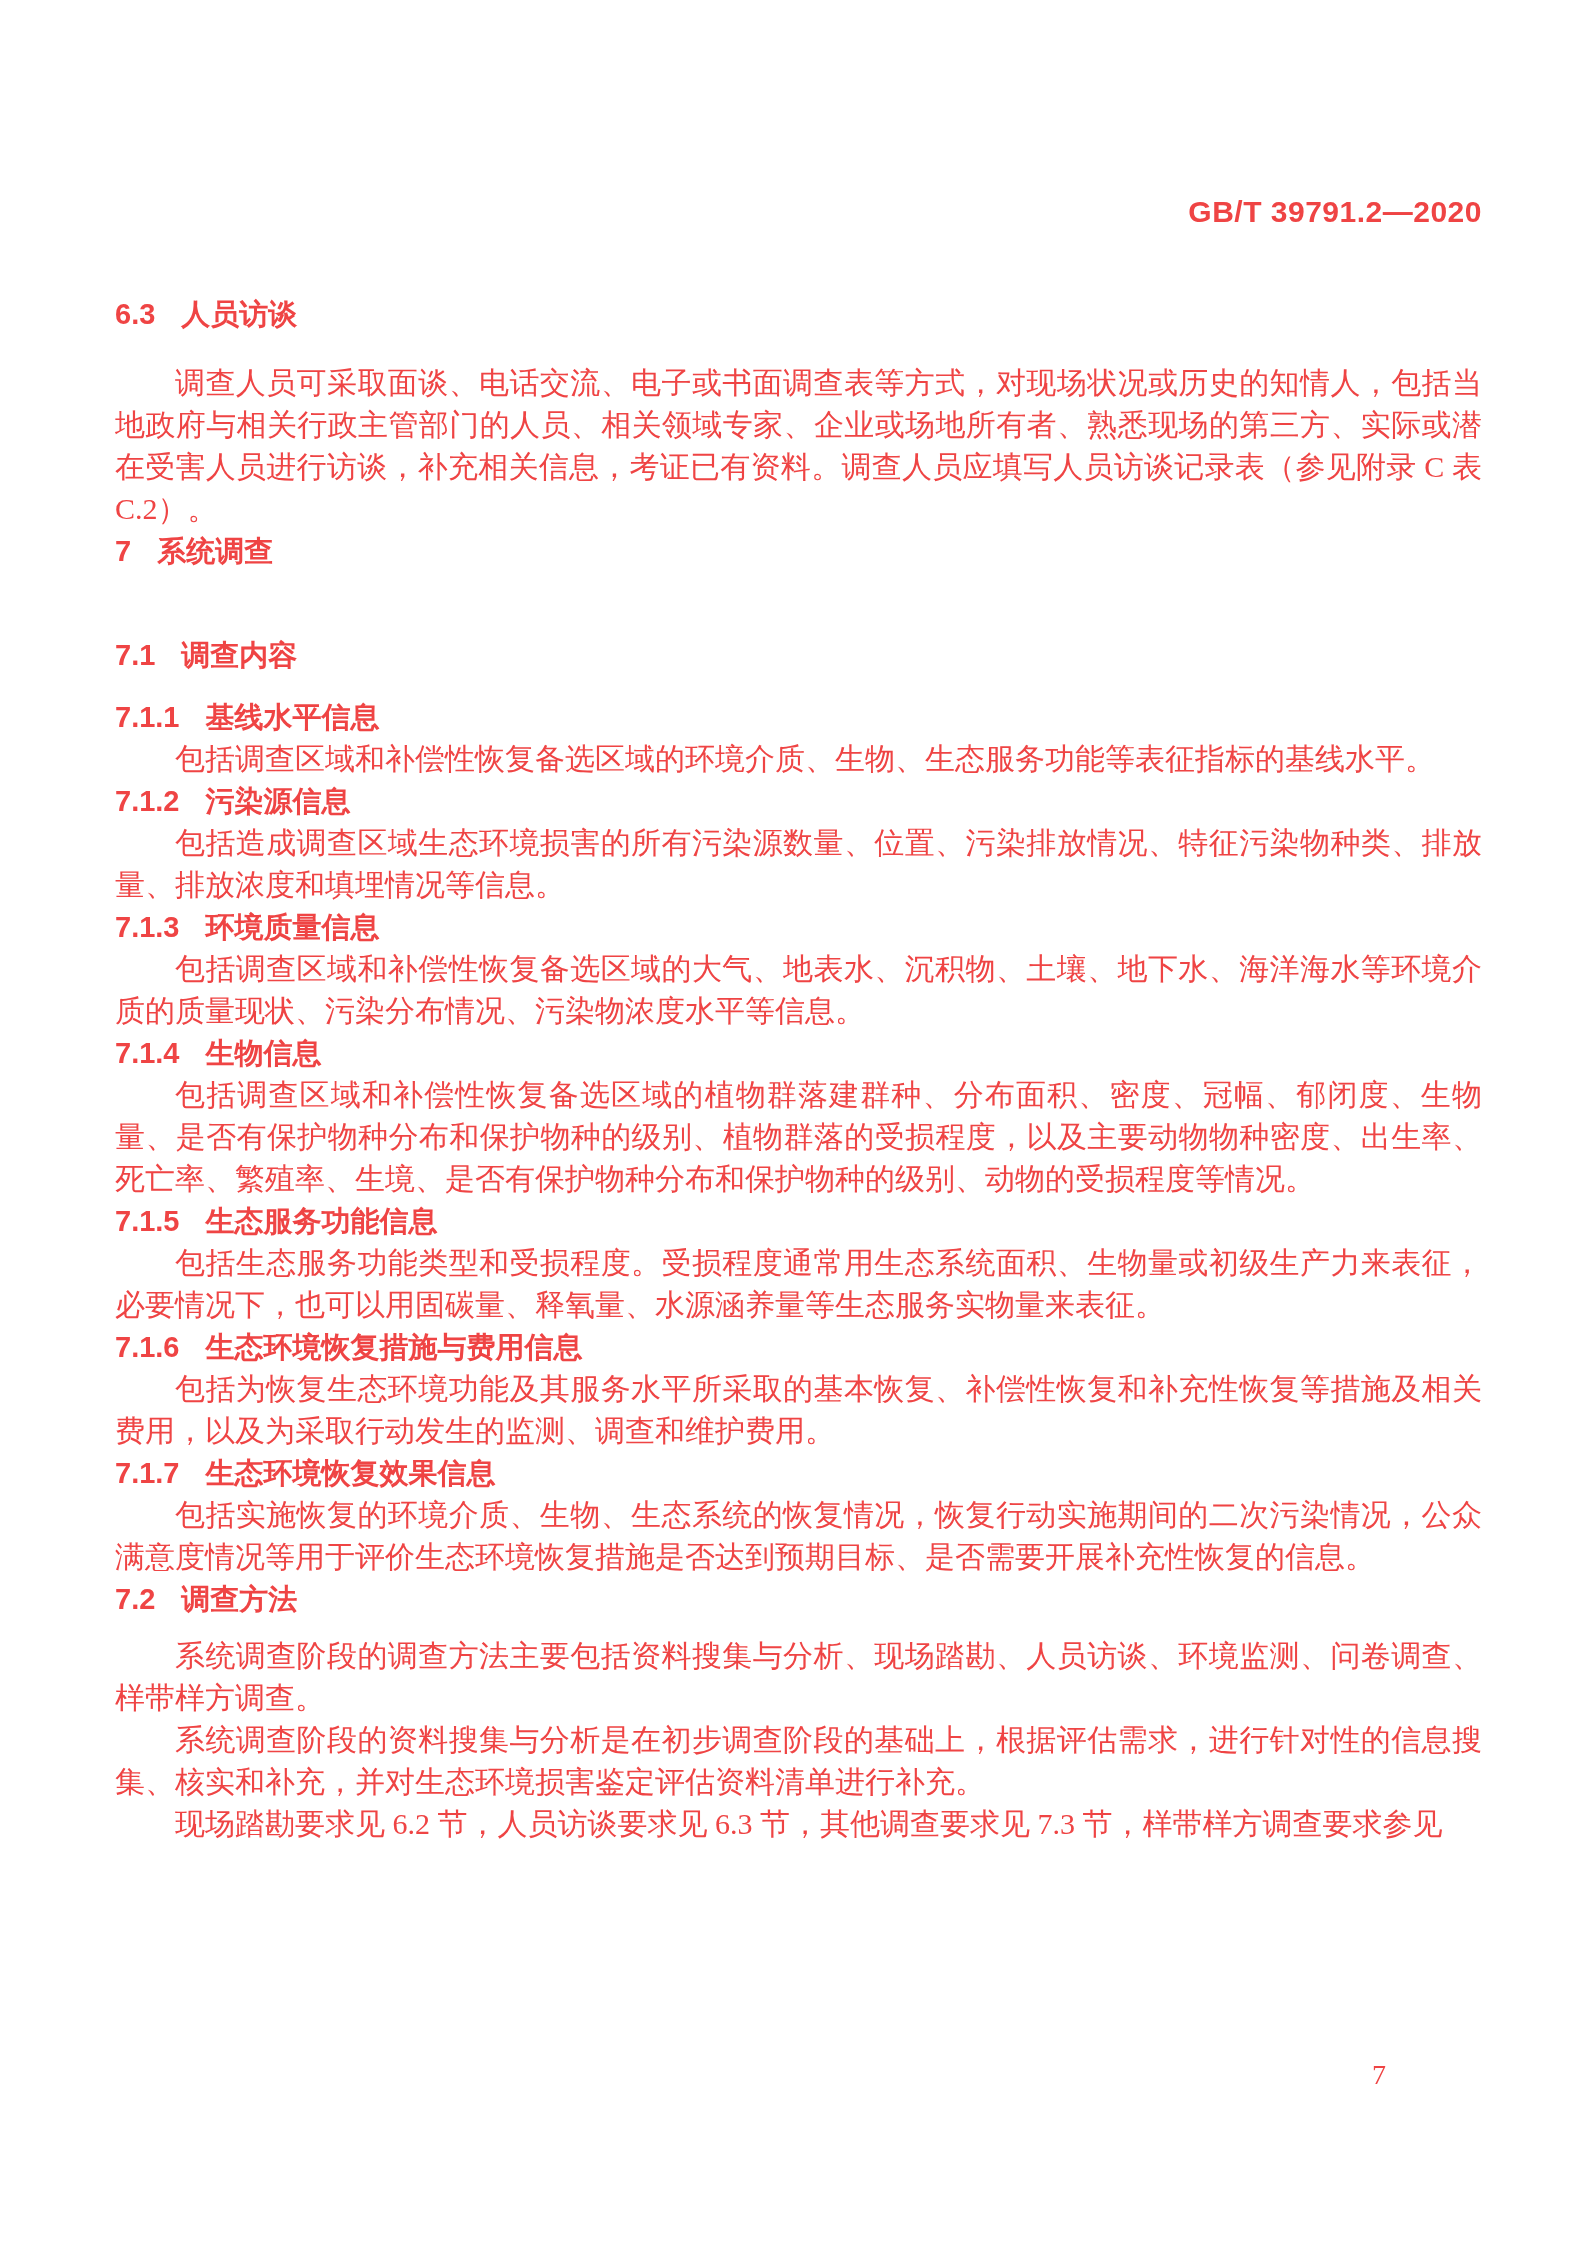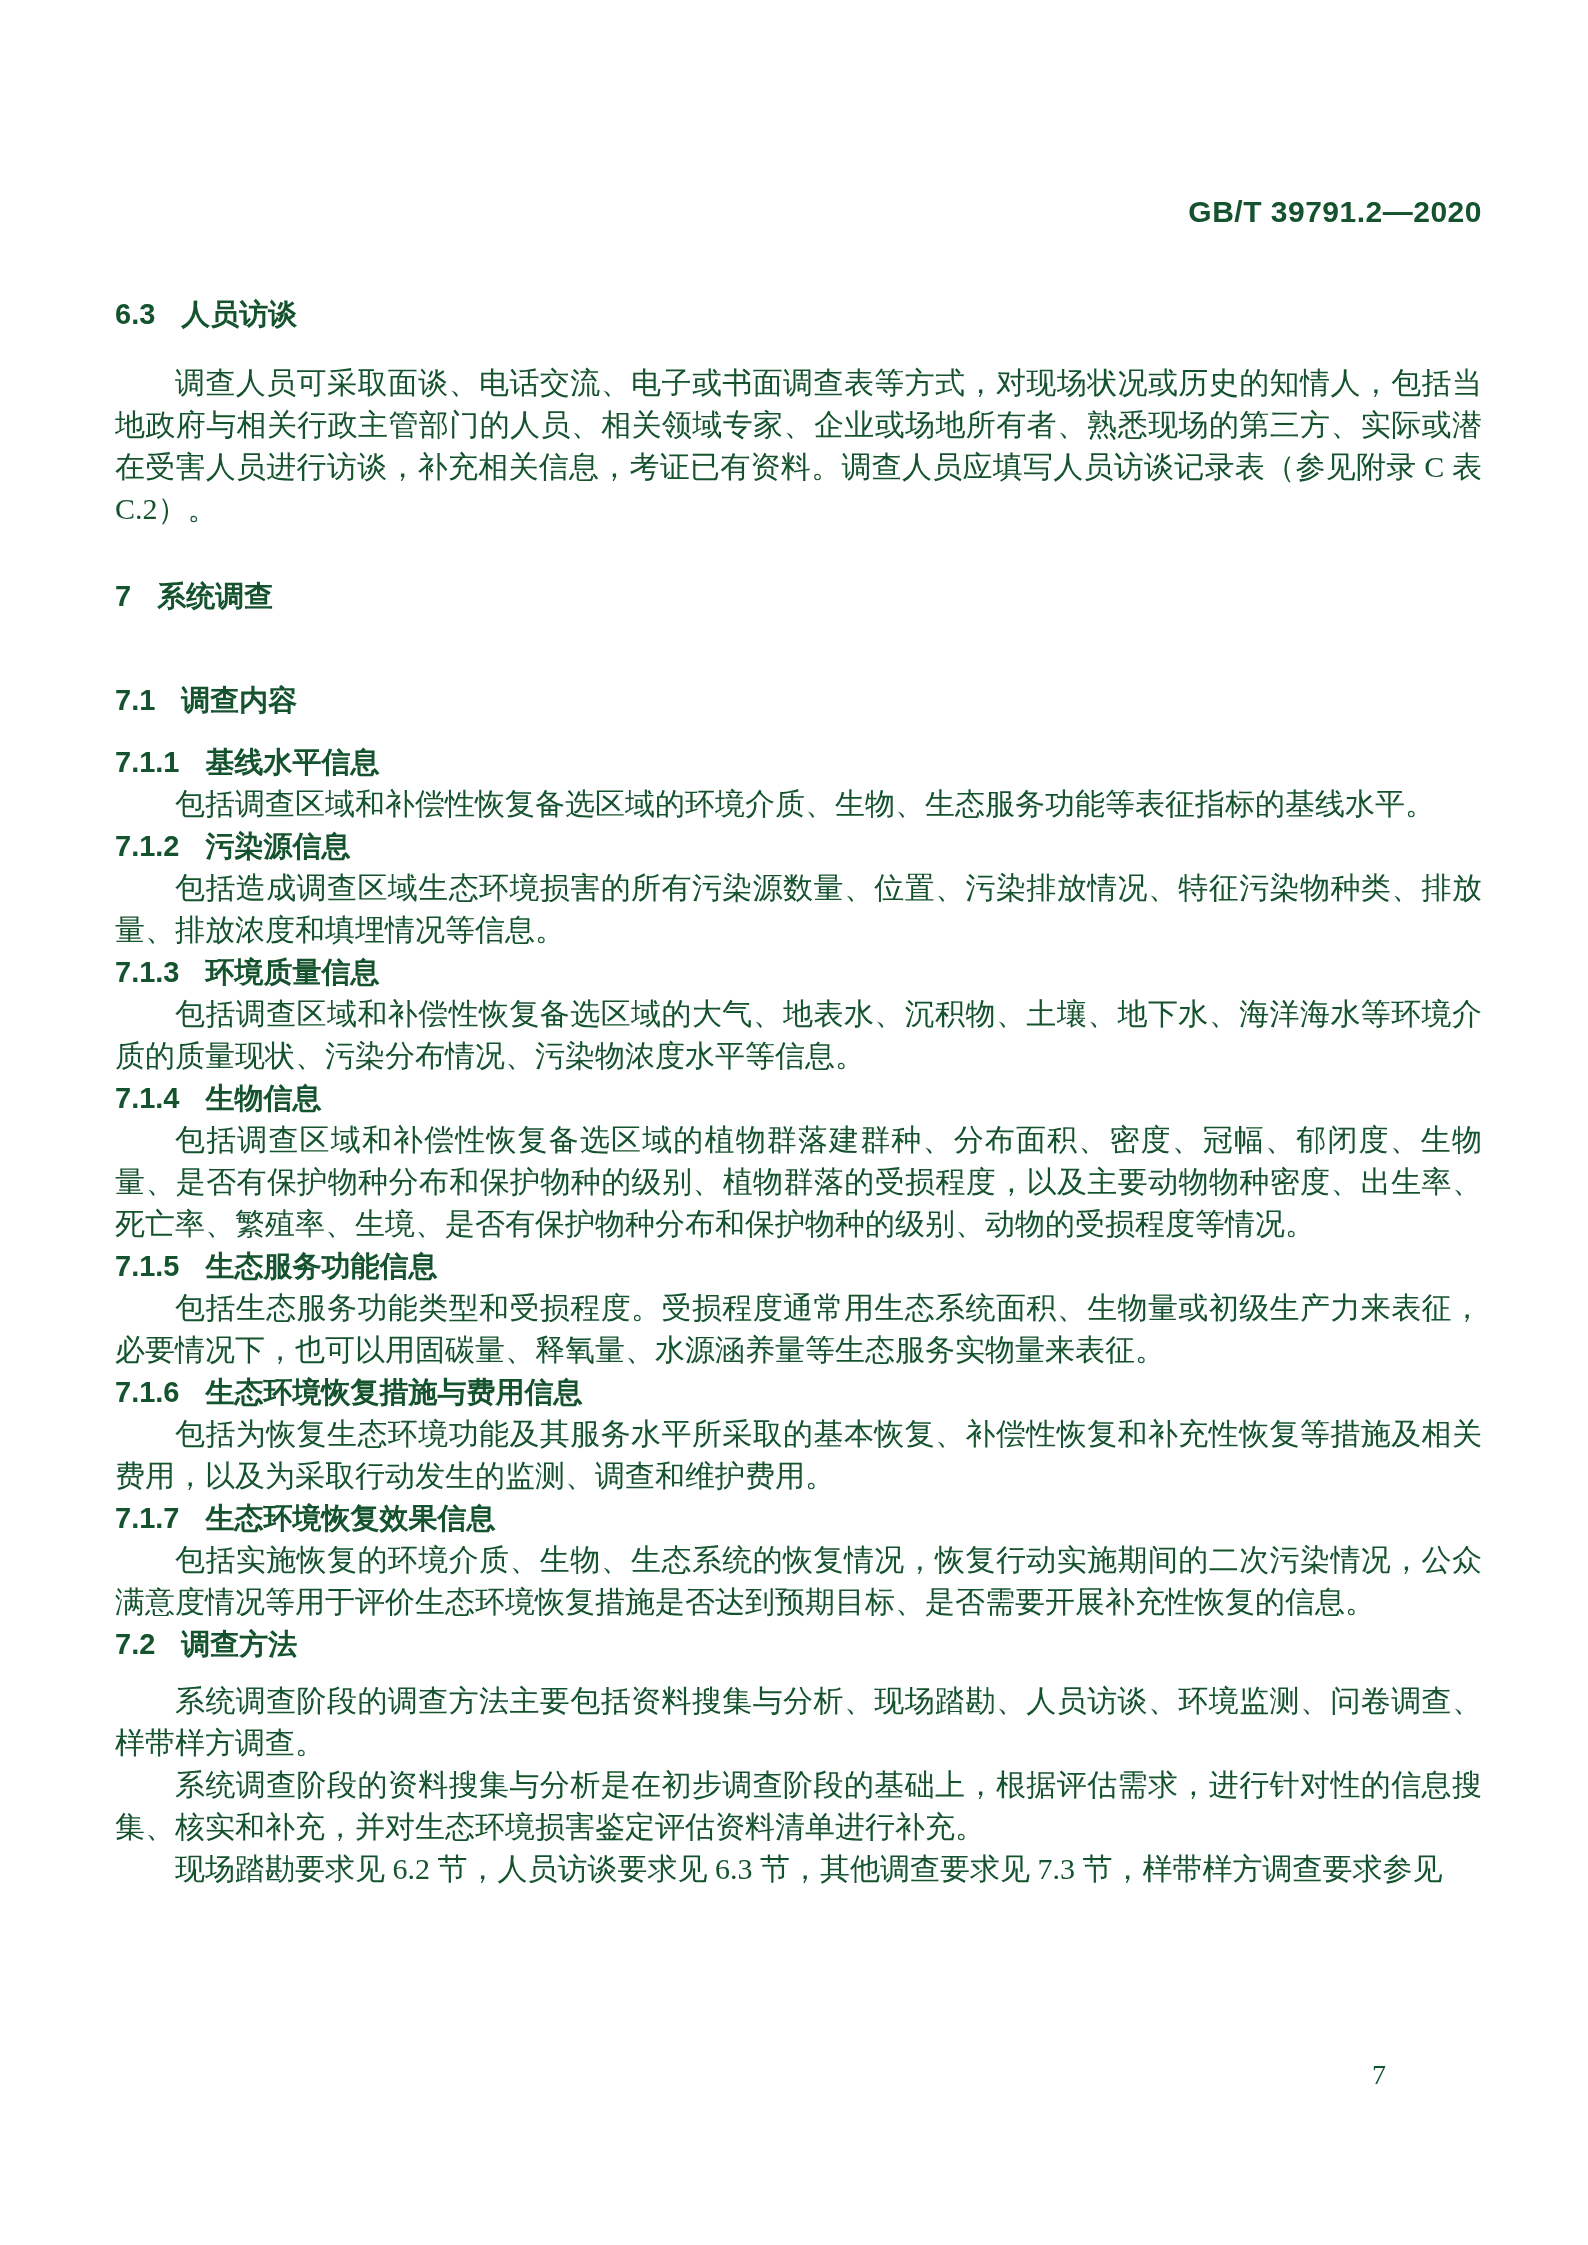--- a/index.html
+++ b/index.html
@@ -6,21 +6,21 @@
     margin: 0;
     padding: 0;
     background: #ffffff;
   }
   .page {
     position: relative;
     width: 1588px;
     height: 2245px;
     background: #ffffff;
     overflow: hidden;
-    color: #14532d;
+    color: #ef4444;
   }
   .content {
     position: absolute;
     left: 115px;
     top: 0;
     width: 1367px;
   }
   .doc-header {
     margin-top: 194px;
     text-align: right;
@@ -65,21 +65,21 @@
   <div class="content">
 
     <div class="doc-header">GB/T 39791.2—2020</div>
 
     <div class="h2" style="margin-top:63px">
       <span class="num">6.3</span><span>人员访谈</span>
     </div>
     <p class="para" style="margin-top:27px">调查人员可采取面谈、电话交流、电子或书面调查表等方式，对现场状况或历史的知情人，包括当地政府与相关行政主管部门的人员、相关领域专家、企业或场地所有者、熟悉现场的第三方、实际或潜在受害人员进行访谈，补充相关信息，考证已有资料。调查人员应填写人员访谈记录表（参见附录 C 表 C.2）。</p>
 
 
-    <div class="h1" style="margin-top:45px">
+    <div class="h1" style="">
       <span class="num">7</span><span>系统调查</span>
     </div>
 
     <div class="h2" style="margin-top:62px">
       <span class="num">7.1</span><span>调查内容</span>
     </div>
 
     <div class="h3" style="margin-top:20px">
       <span class="num">7.1.1</span><span>基线水平信息</span>
     </div>

